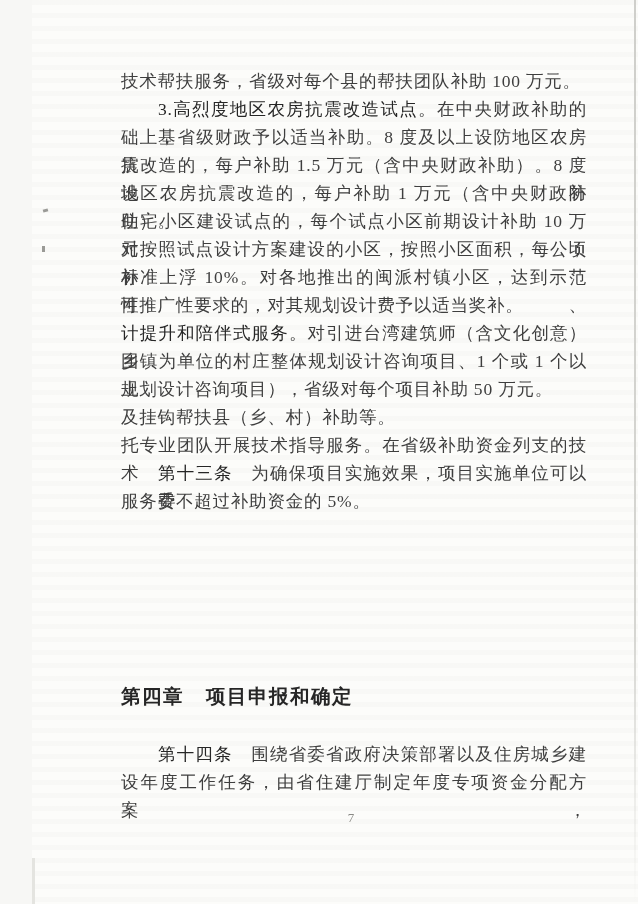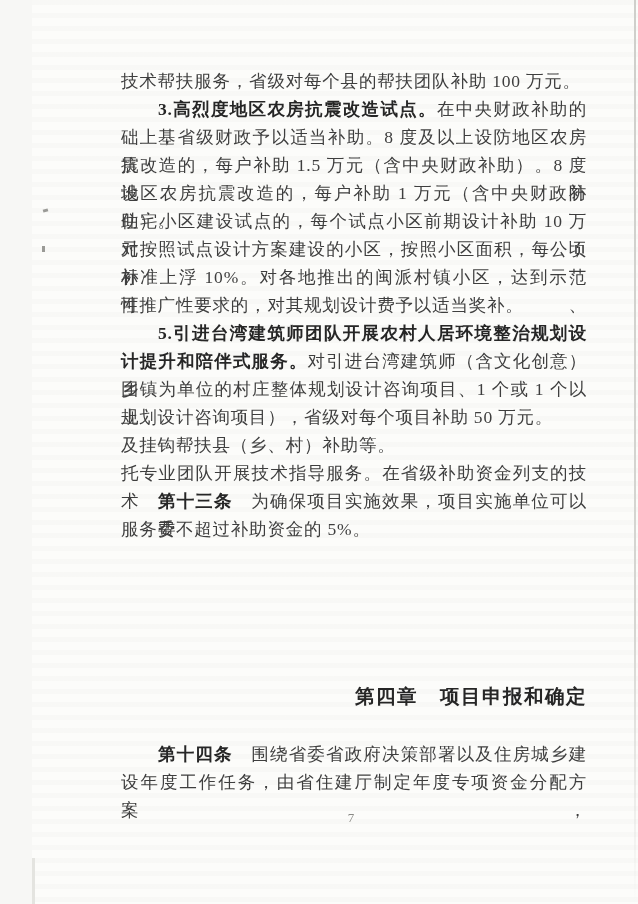--- a/index.html
+++ b/index.html
@@ -35,24 +35,24 @@
     letter-spacing:0.8px;
   }
   .body2{top:740px;}
   .line{
     height:28px;line-height:28px;
     text-align:justify;text-align-last:left;
     white-space:normal;overflow:visible;
   }
   .line.fill{text-align-last:justify;}
   .line.indent{padding-left:37px;}
-  .b{font-weight:bold;color:#262626;}
+  .b{font-weight:normal;color:#262626;}
   .chapter{
     position:absolute;left:89px;top:683px;width:466px;height:28px;
-    margin:0;line-height:28px;text-align:right;
+    margin:0;line-height:28px;text-align:left;
     font-size:19.5px;font-weight:bold;color:#262626;letter-spacing:1.5px;
   }
   .chapter-gap{display:inline-block;width:22px;}
   .page-number{
     position:absolute;left:0;top:810px;width:638px;
     text-align:center;font-size:13px;color:#8a8a86;letter-spacing:0;
   }
 </style>
 </head>
 <body>
@@ -66,21 +66,20 @@
   <div class="body">
       <div class="line"><span>技术帮扶服务，省级对每个县的帮扶团队补助 100 万元。</span></div>
       <div class="line indent fill"><span class="b">3.高烈度地区农房抗震改造试点。</span><span>在中央财政补助的基</span></div>
       <div class="line fill"><span>础上，省级财政予以适当补助。8 度及以上设防地区农房抗</span></div>
       <div class="line fill"><span>震改造的，每户补助 1.5 万元（含中央财政补助）。8 度设防</span></div>
       <div class="line"><span>地区农房抗震改造的，每户补助 1 万元（含中央财政补助）。</span></div>
       <div class="line fill"><span>住宅小区建设试点的，每个试点小区前期设计补助 10 万元；</span></div>
       <div class="line fill"><span>对按照试点设计方案建设的小区，按照小区面积，每公顷补</span></div>
       <div class="line fill"><span>标准上浮 10%。对各地推出的闽派村镇小区，达到示范性、</span></div>
       <div class="line"><span>可推广性要求的，对其规划设计费予以适当奖补。</span></div>
-      <div class="line indent fill"><span class="b">5.引进台湾建筑师团队开展农村人居环境整治规划设</span></div>
       <div class="line fill"><span class="b">计提升和陪伴式服务。</span><span>对引进台湾建筑师（含文化创意）团</span></div>
       <div class="line fill"><span>乡镇为单位的村庄整体规划设计咨询项目、1 个或 1 个以上</span></div>
       <div class="line"><span>规划设计咨询项目），省级对每个项目补助 50 万元。</span></div>
       <div class="line"><span>及挂钩帮扶县（乡、村）补助等。</span></div>
       <div class="line fill"><span>托专业团队开展技术指导服务。在省级补助资金列支的技术</span></div>
       <div class="line indent fill"><span class="b">第十三条</span><span>　为确保项目实施效果，项目实施单位可以委</span></div>
       <div class="line"><span>服务费不超过补助资金的 5%。</span></div>
     </div>
 
   <h2 class="chapter">

